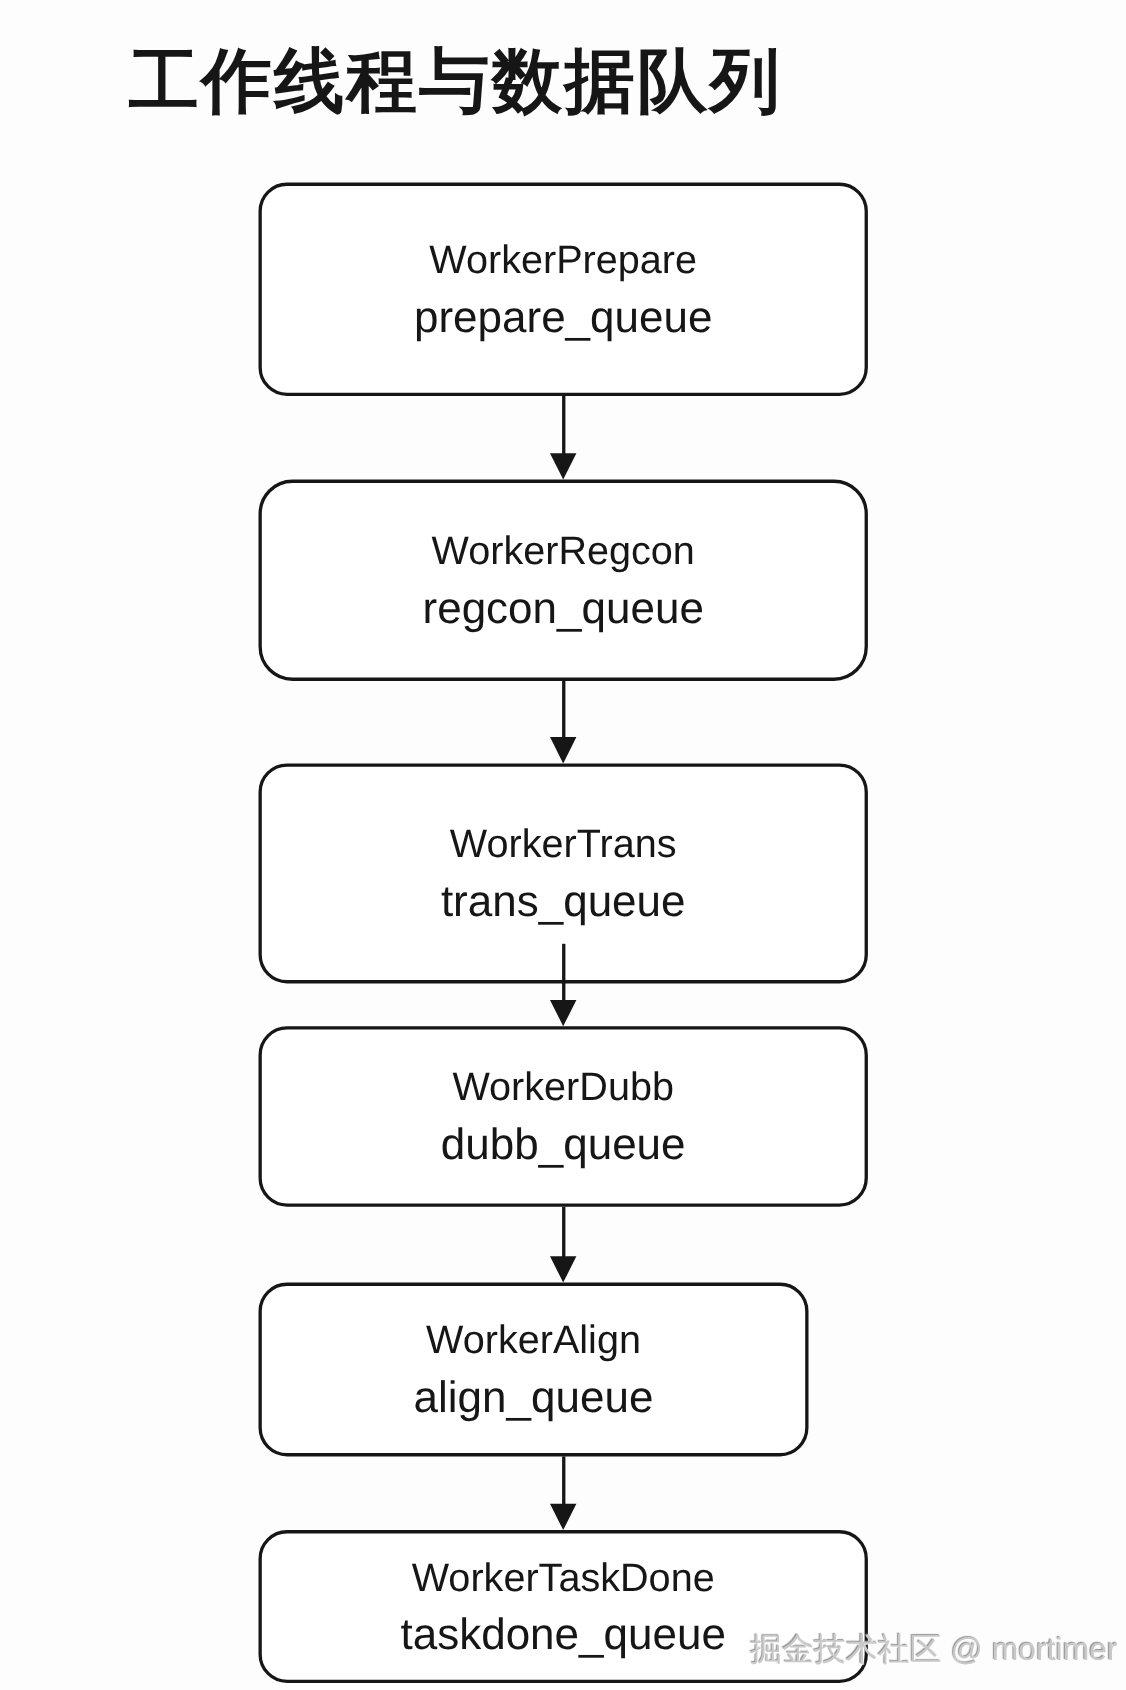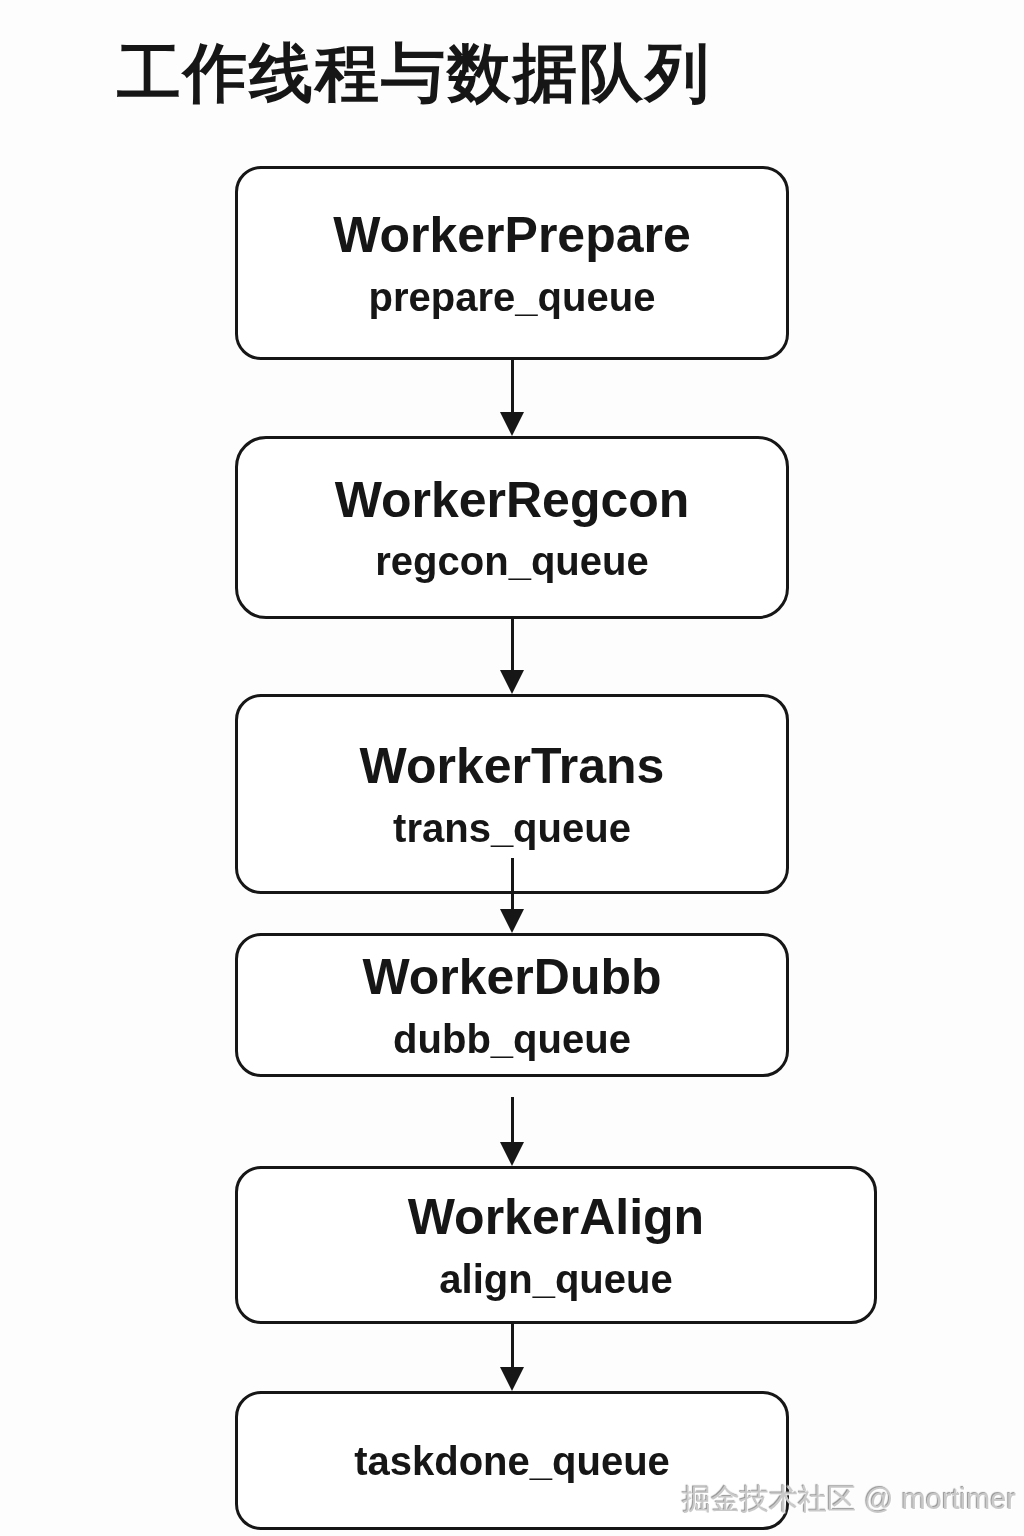--- a/index.html
+++ b/index.html
@@ -38,28 +38,28 @@
     border:3px solid var(--border);
     border-radius:26px;
     display:flex;
     flex-direction:column;
     align-items:center;
     justify-content:center;
     gap:10px;
     color:var(--text);
   }
   .node-label{
-    font-size:50px;
-    font-weight:700;
+    font-size:36px;
+    font-weight:400;
     line-height:1.15;
     white-space:nowrap;
   }
   .node-queue{
     font-size:40px;
-    font-weight:700;
+    font-weight:400;
     line-height:1.1;
     white-space:nowrap;
   }
   .flow-arrow{
     position:absolute;
     width:24px;
   }
   .arrow-line{
     position:absolute;
     left:10.5px;
@@ -98,29 +98,30 @@
         <span class="node-queue">prepare_queue</span>
       </div>
       <div class="flow-node" style="left: 235px; top: 436px; width: 554px; height: 183px; border-radius: 31px;">
         <span class="node-label">WorkerRegcon</span>
         <span class="node-queue">regcon_queue</span>
       </div>
       <div class="flow-node" style="left: 235px; top: 694px; width: 554px; height: 200px;">
         <span class="node-label">WorkerTrans</span>
         <span class="node-queue">trans_queue</span>
       </div>
-      <div class="flow-node" style="left: 235px; top: 933px; width: 554px; height: 144px;">
+      <div class="flow-node" style="left: 235px; top: 933px; width: 554px; height: 164px;">
         <span class="node-label">WorkerDubb</span>
         <span class="node-queue">dubb_queue</span>
       </div>
-      <div class="flow-node" style="left: 235px; top: 1166px; width: 642px; height: 158px;">
+      <div class="flow-node" style="left: 235px; top: 1166px; width: 500px; height: 158px;">
         <span class="node-label">WorkerAlign</span>
         <span class="node-queue">align_queue</span>
       </div>
       <div class="flow-node" style="left: 235px; top: 1391px; width: 554px; height: 139px;">
+        <span class="node-label">WorkerTaskDone</span>
         <span class="node-queue">taskdone_queue</span>
       </div>
       <div class="flow-arrow" style="left: 500px; top: 360px; height: 76px;">
         <div class="arrow-line"></div>
         <div class="arrow-head"></div>
       </div>
       <div class="flow-arrow" style="left: 500px; top: 619px; height: 75px;">
         <div class="arrow-line"></div>
         <div class="arrow-head"></div>
       </div>

